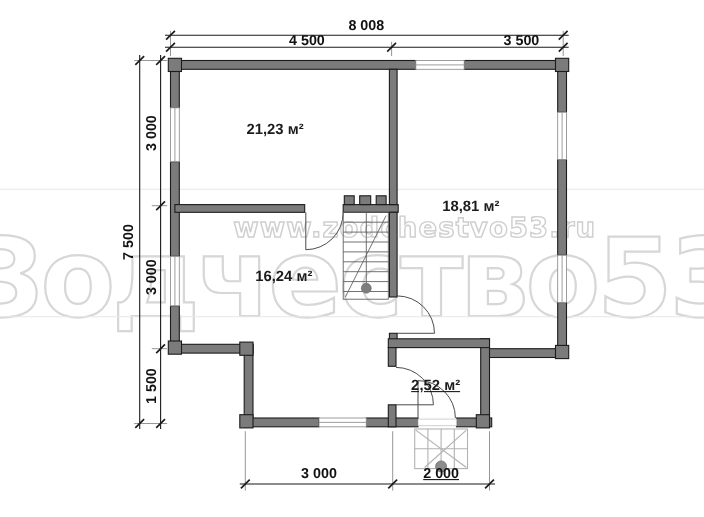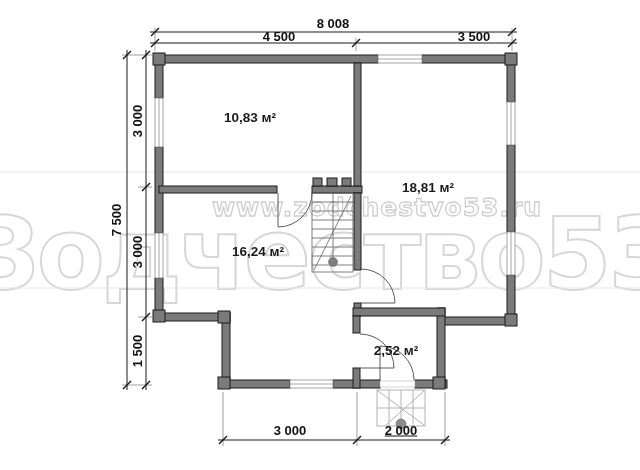--- a/index.html
+++ b/index.html
@@ -216,18 +216,18 @@
   <div class="dim" style="left:333px;top:23px;">8 008</div>
   <div class="dim" style="left:255px;top:36px;margin-left:24px;">4 500</div>
   <div class="dim" style="left:434px;top:36px;margin-left:40px;">3 500</div>
   <div class="dim vert" style="left:116px;top:220px;">7 500</div>
   <div class="dim vert" style="left:137px;top:121px;">3 000</div>
   <div class="dim vert" style="left:137px;top:252px;">3 000</div>
   <div class="dim vert" style="left:137px;top:351px;">1 500</div>
   <div class="dim" style="left:290px;top:430px;">3 000</div>
   <div class="dim" style="left:401px;top:430px;text-decoration:underline;">2 000</div>
 
-  <div class="room-label" style="left:250px;top:117px;">10,83 м²</div>
+  <div class="room-label" style="left:250px;top:117px;">21,23 м²</div>
   <div class="room-label" style="left:428px;top:187px;">18,81 м²</div>
   <div class="room-label" style="left:258px;top:251px;">16,24 м²</div>
-  <div class="room-label" style="left:396px;top:350px;">2,52 м²</div>
+  <div class="room-label" style="left:396px;top:350px;text-decoration:underline;">2,52 м²</div>
 
 </div>
 
 </body></html>

